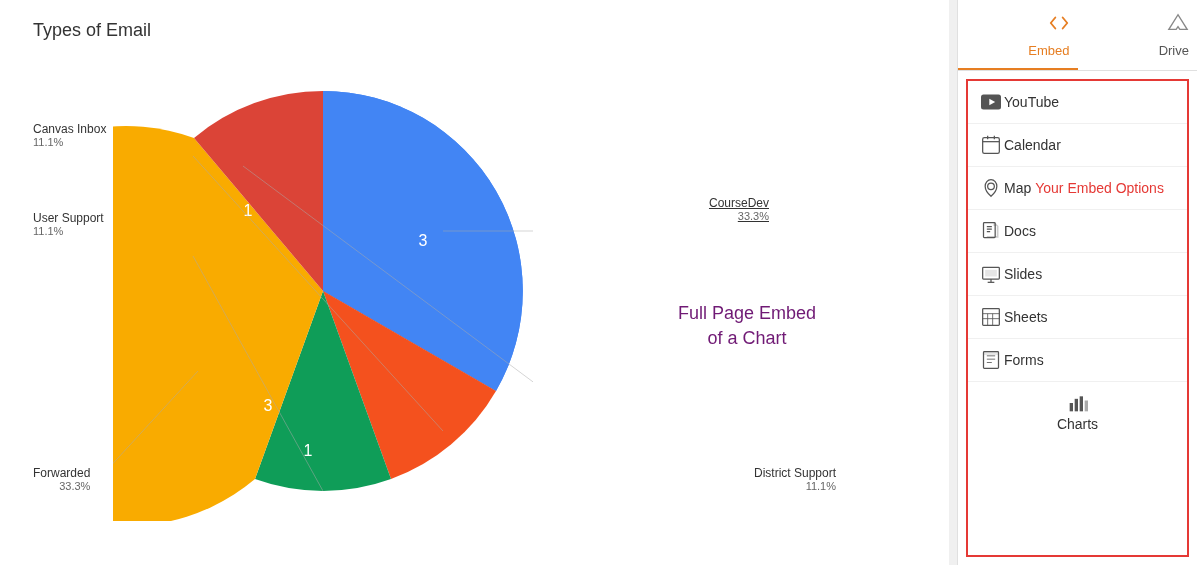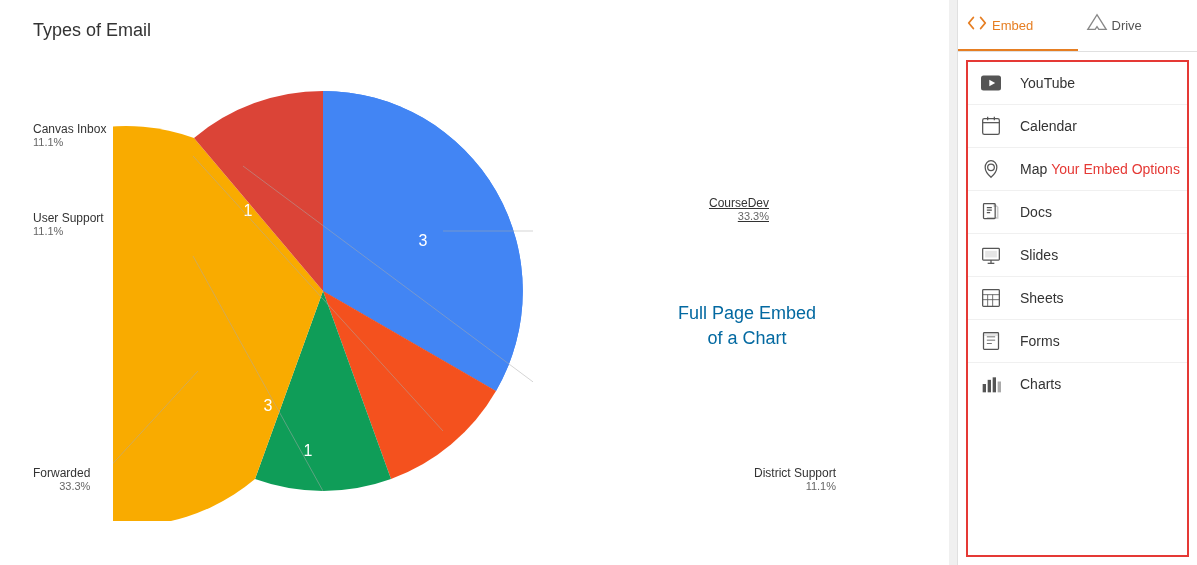--- a/index.html
+++ b/index.html
@@ -85,21 +85,21 @@
       font-size: 12px;
       color: #333;
       text-align: right;
     }
     .label-district-support .pct { color: #666; font-size: 11px; }
 
     .annotation-text {
       position: absolute;
       right: 100px;
       top: 250px;
-      color: #0369a1;
+      color: #701a75;
       font-size: 18px;
       font-weight: 500;
       text-align: center;
       line-height: 1.4;
     }
 
     
     .divider {
       width: 8px;
       background: #f0f0f0;
@@ -115,22 +115,22 @@
     }
 
     .sidebar-header {
       display: flex;
       border-bottom: 1px solid #e0e0e0;
     }
 
     .sidebar-tab {
       flex: 1;
       display: flex;
-      flex-direction: row;
-      align-items: center;
+      flex-direction: column;
+      align-items: flex-end;
       padding: 12px 8px 10px;
       cursor: pointer;
       font-size: 13px;
       color: #555;
       border-bottom: 2px solid transparent;
       gap: 4px;
     }
 
     .sidebar-tab.active {
       color: #e67e22;
@@ -156,26 +156,27 @@
       border: 2px solid #e53935;
       margin: 8px;
       flex: 1;
     }
 
     .sidebar-item {
       display: flex;
       align-items: center;
       padding: 10px 12px;
       cursor: pointer;
-      gap: 18px;
+      gap: 2px;
       border-bottom: 1px solid #f0f0f0;
     }
 
     .sidebar-item:last-child {
       border-bottom: none;
+      flex-direction: column;
     }
 
     .sidebar-item .item-icon {
       width: 22px;
       height: 22px;
       display: flex;
       align-items: center;
       justify-content: center;
       color: #555;
       flex-shrink: 0;

